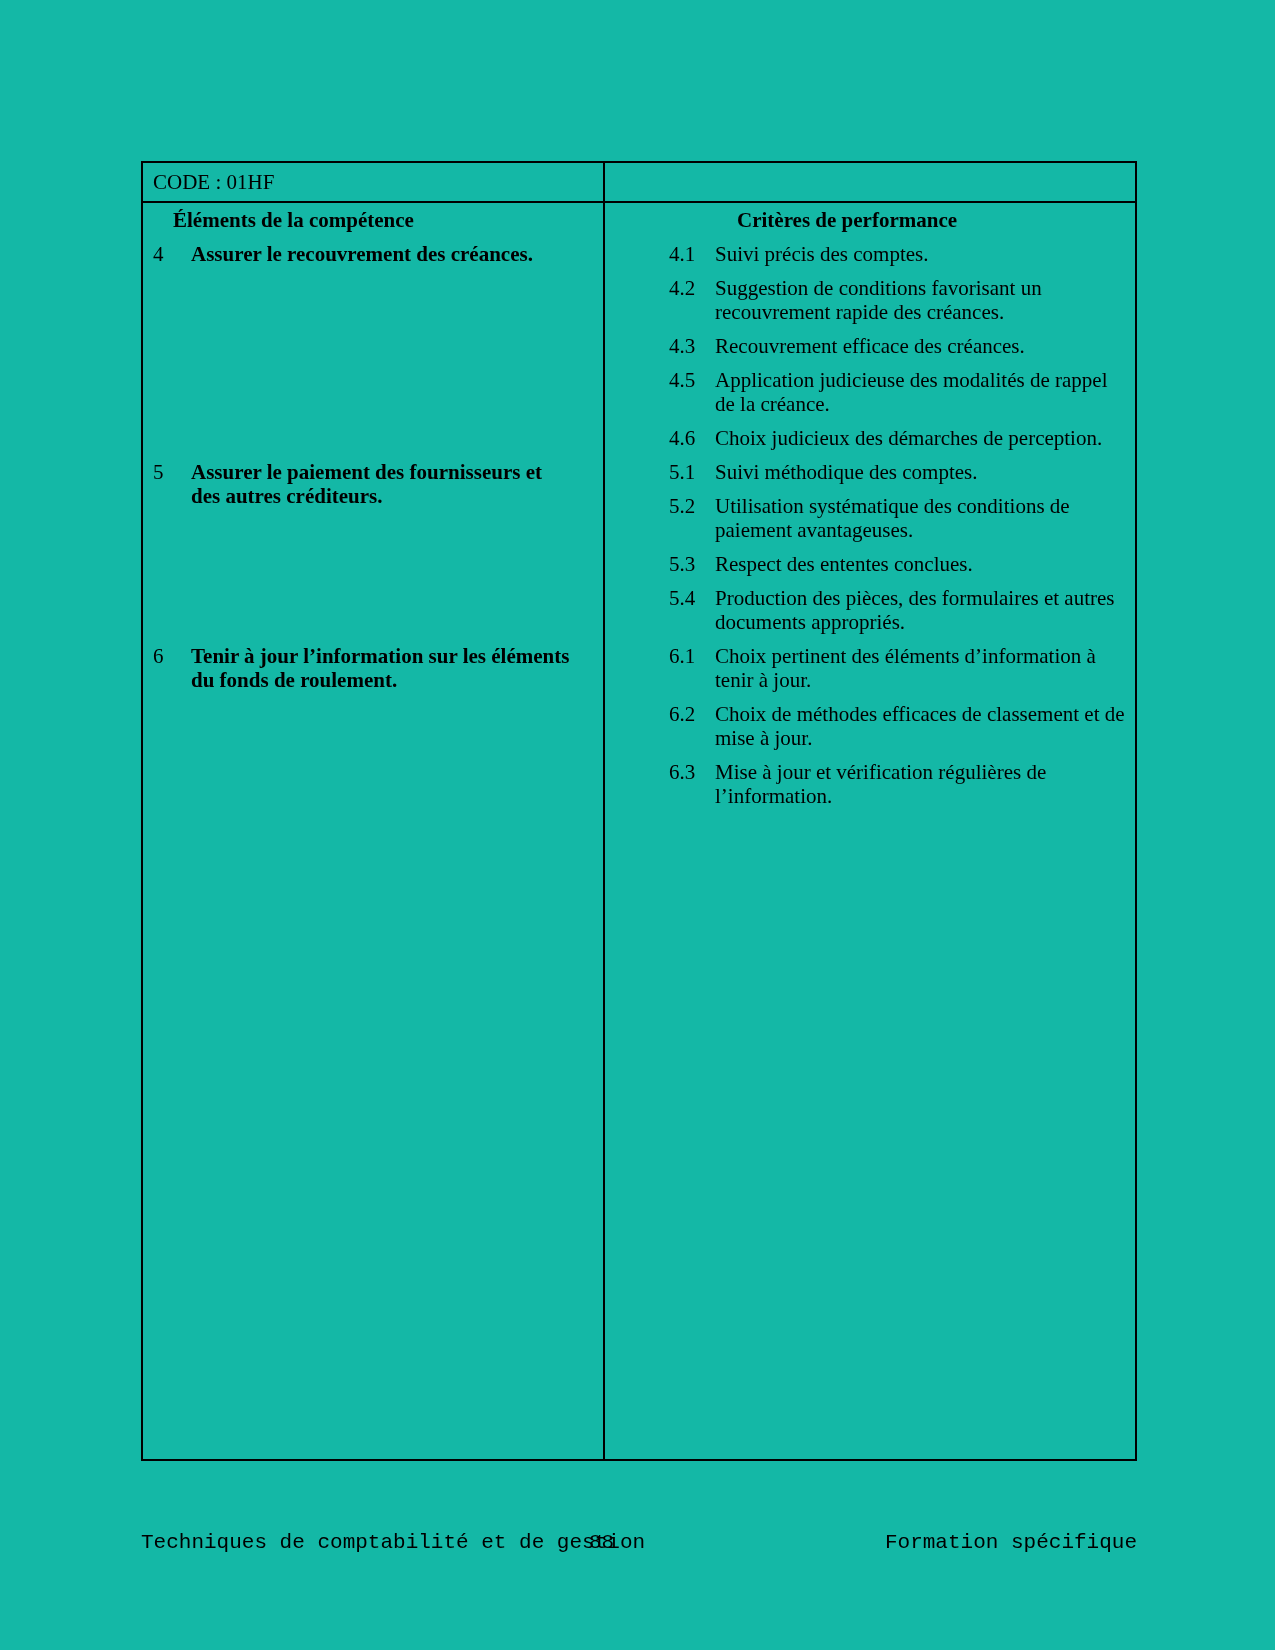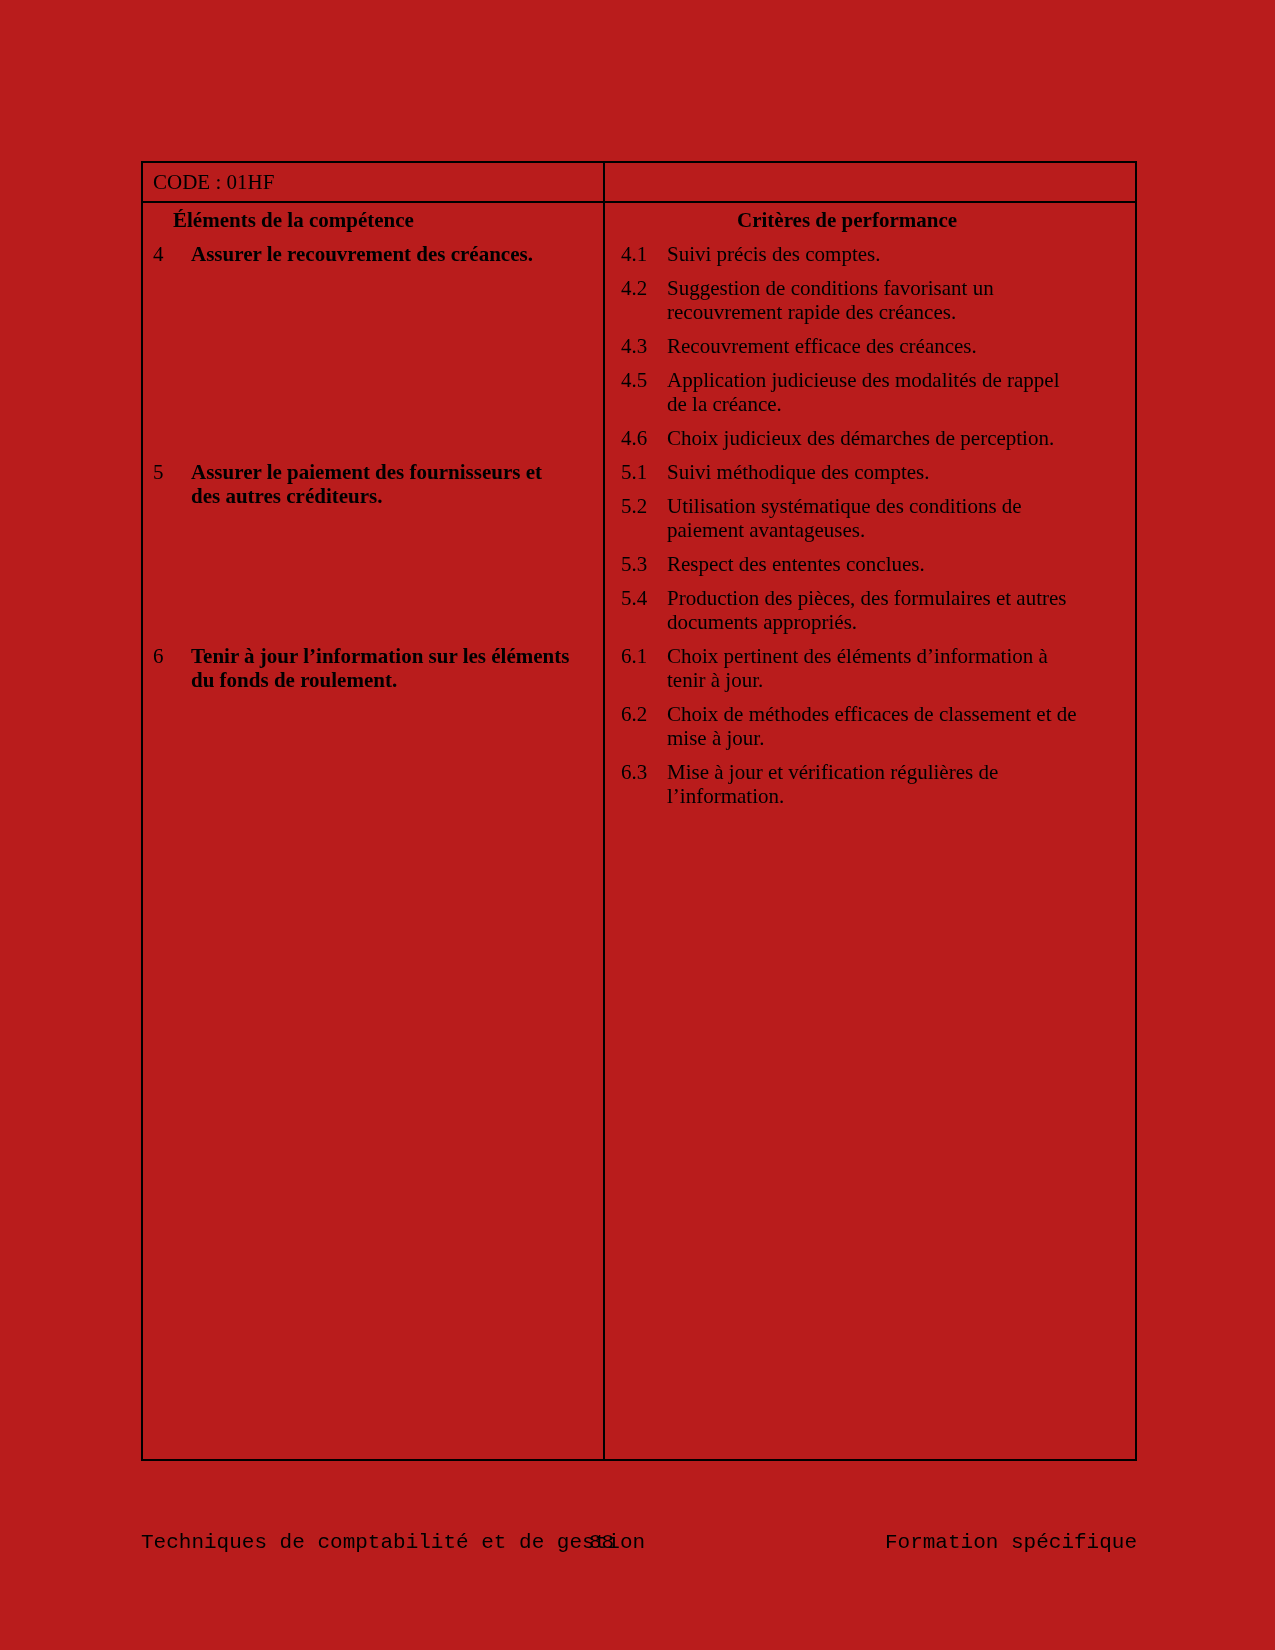--- a/index.html
+++ b/index.html
@@ -2,21 +2,21 @@
 <html lang="fr"><head>
 <meta charset="utf-8">
 <style>
   html, body { margin: 0; padding: 0; }
   body {
     width: 1275px; height: 1650px;
     background: #ffffff;
     font-family: "Liberation Serif", "DejaVu Serif", serif;
     color: #000000;
   }
-  .page { position: relative; width: 1275px; height: 1650px; overflow: hidden; background: #b91c1c; }
+  .page { position: relative; width: 1275px; height: 1650px; overflow: hidden; background: #14b8a6; }
 
   .tbl {
     position: absolute; left: 141px; top: 161px;
     width: 996px; height: 1300px;
     border: 2px solid #000;
     box-sizing: border-box;
     font-size: 21px; line-height: 24px;
   }
   .vline {
     position: absolute; left: 460px; top: 0; bottom: 0;
@@ -31,21 +31,21 @@
   .h-left  { width: 528px; box-sizing: border-box; flex-shrink: 0; margin-left: 30px; }
   .h-right { flex: 1; padding-left: 36px; box-sizing: border-box; }
 
   .group { display: flex; align-items: flex-start; }
   .group.first { margin-top: 10px; }
   .g-left { width: 460px; padding-left: 10px; box-sizing: border-box; flex-shrink: 0; display: flex; }
   .g-left .num { width: 38px; flex-shrink: 0; }
   .g-left .txt { white-space: pre-line; font-weight: bold; }
   .g-right { flex: 1; padding-left: 18px; box-sizing: border-box; }
   .crit { display: flex; margin-bottom: 10px; }
-  .crit .cnum { width: 46px; flex-shrink: 0; }
+  .crit .cnum { width: 46px; flex-shrink: 0; margin-left: 48px; }
   .crit .ctext { white-space: pre-line; }
 
   .footer {
     position: absolute; left: 141px; top: 1531px;
     width: 996px; height: 26px;
     font-size: 21px; line-height: 24px; font-family: Liberation Mono, monospace;
   }
   .f-left { position: absolute; left: 0; top: 0; }
   .f-page { position: absolute; left: 448px; top: 0; }
   .f-right { position: absolute; right: 0; top: 0; text-align: right; }

